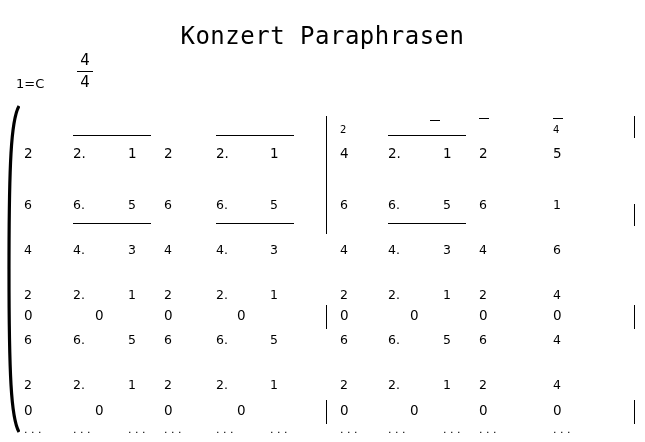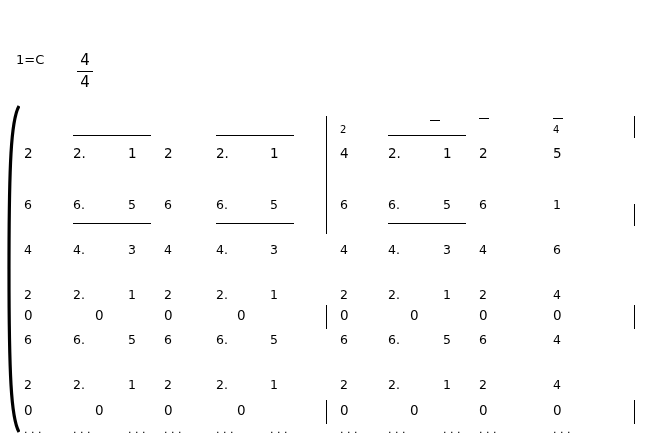--- a/index.html
+++ b/index.html
@@ -27,21 +27,21 @@
     width: 645px;
     text-align: center;
     font-family: "DejaVu Sans Mono", monospace;
     font-size: 24px;
     letter-spacing: 0.5px;
     white-space: nowrap;
   }
   .keysig {
     position: absolute;
     left: 16px;
-    top: 52px;
+    top: 76px;
     font-family: "DejaVu Sans", sans-serif;
     font-size: 13px;
   }
   .timesig {
     position: absolute;
     left: 72px;
     top: 52px;
     width: 26px;
     text-align: center;
     font-family: "DejaVu Sans", sans-serif;
@@ -135,20 +135,21 @@
     position: absolute;
     font-family: "DejaVu Sans", sans-serif;
     font-size: 13.5px;
   }
 </style>
 </head>
 <body>
 
 <div class="sheet">
 
+  <div class="title">Konzert Paraphrasen</div>
 
   <div class="keysig">1=C</div>
 
   <div class="timesig">
     <span class="num">4</span>
     <span class="bar"></span>
     <span class="den">4</span>
   </div>
 
   <div class="brace">

